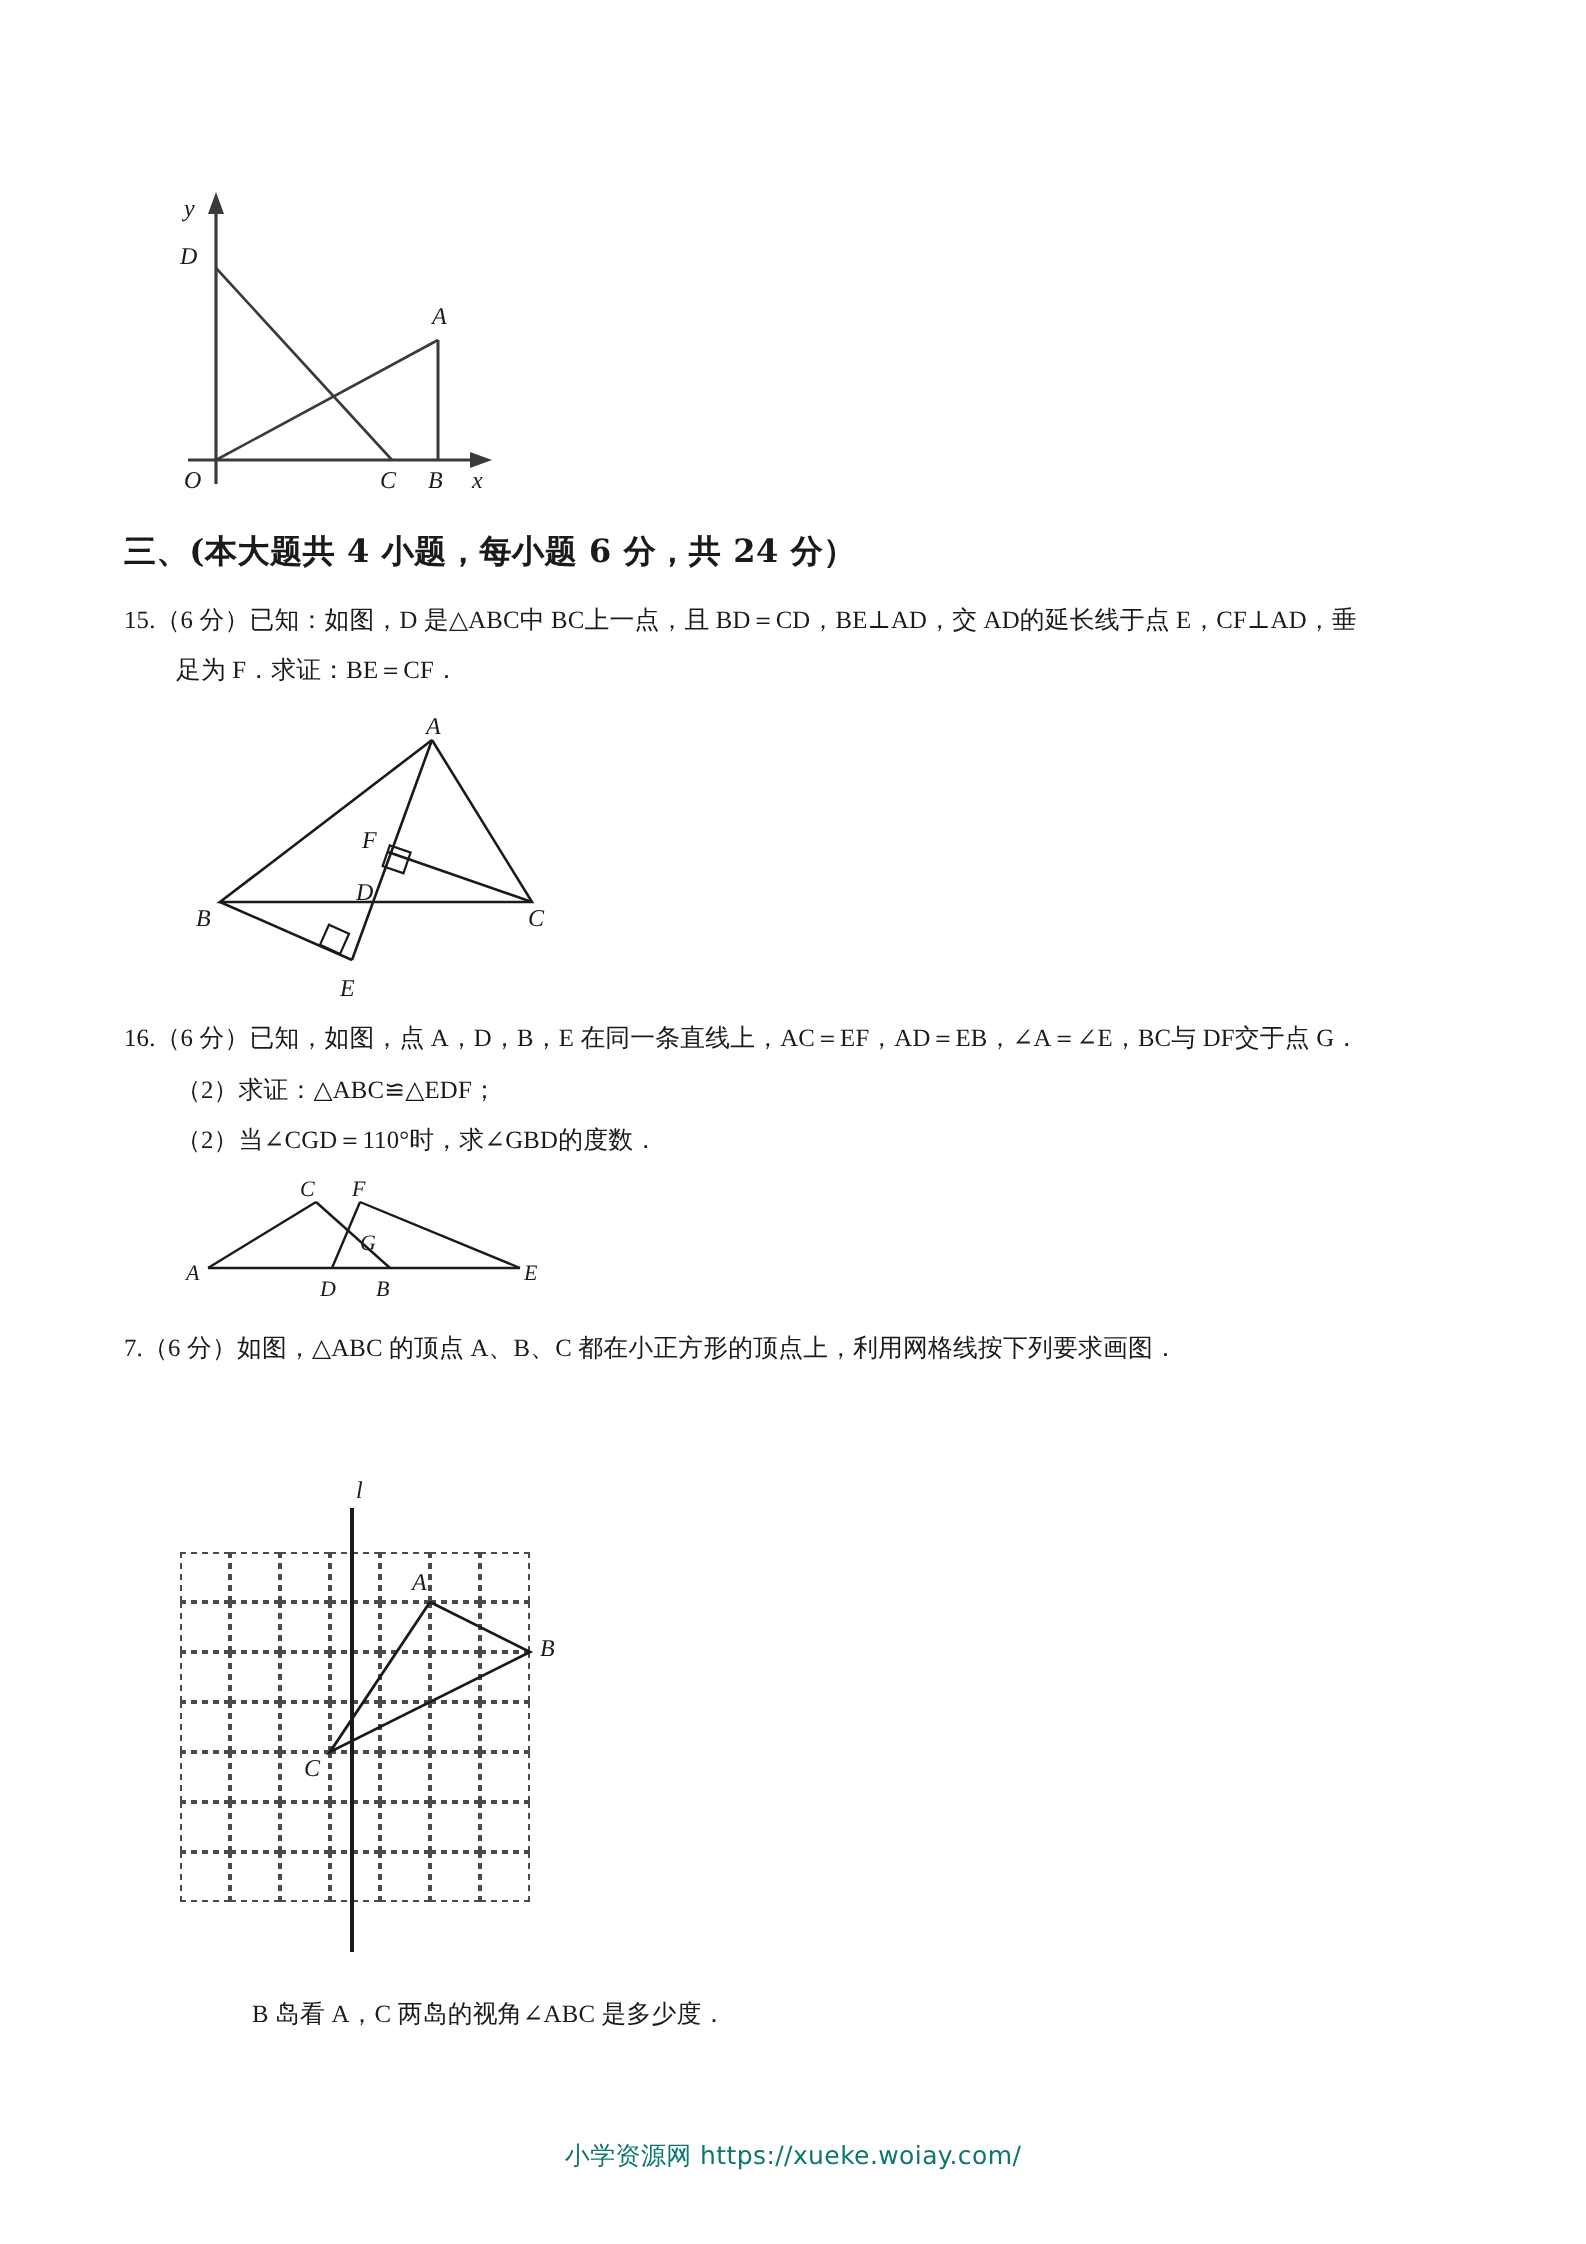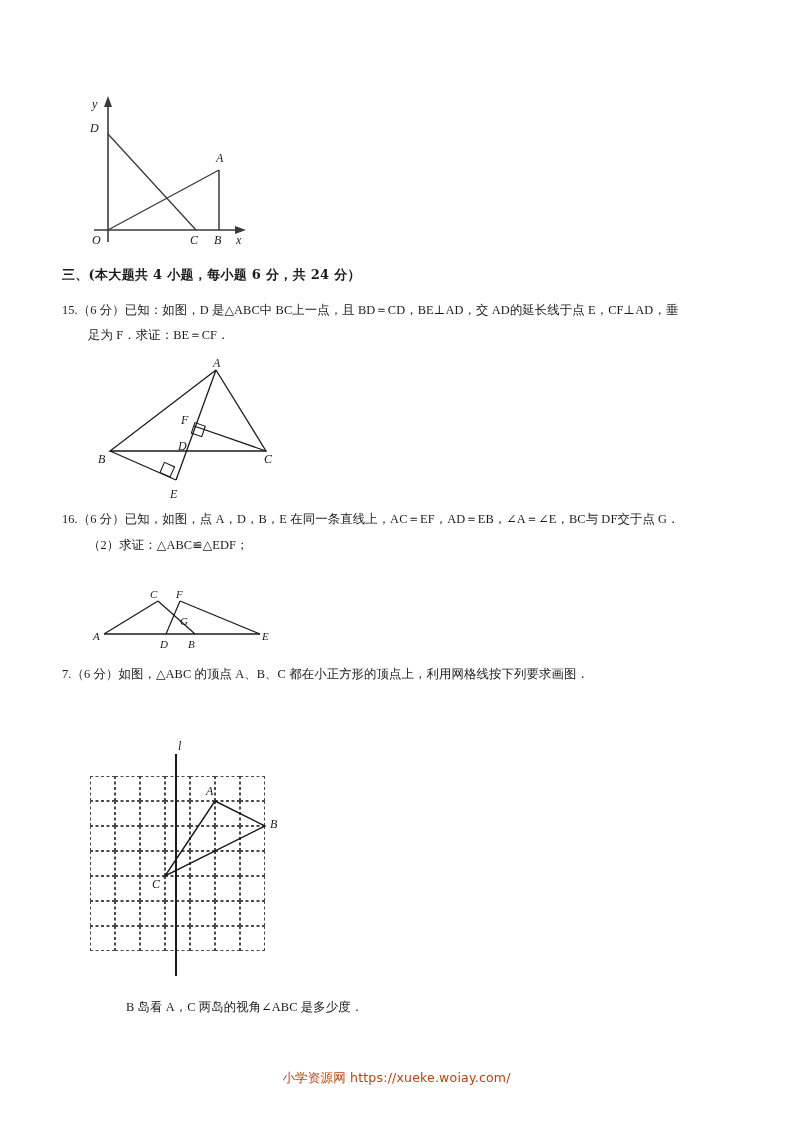--- a/index.html
+++ b/index.html
@@ -27,21 +27,21 @@
     position: absolute;
     font-size: 12.4px;
     line-height: 1.45;
     white-space: nowrap;
     letter-spacing: 0.1px;
   }
   .section-head {
     position: absolute;
     left: 62px;
     top: 266px;
-    font-size: 13px;
+    font-size: 16px;
     font-weight: bold;
     font-family: "DejaVu Serif", "Liberation Serif", serif;
     letter-spacing: 0.3px;
     white-space: nowrap;
   }
   .ital {
     font-style: italic;
     font-family: "Liberation Serif", serif;
   }
   .num {
@@ -87,21 +87,21 @@
 
   
   .watermark {
     position: absolute;
     left: 0;
     top: 1070px;
     width: 793px;
     text-align: center;
     font-family: "DejaVu Sans", sans-serif;
     font-size: 12.5px;
-    color: #c2410c;
+    color: #0f766e;
     letter-spacing: 0.2px;
     white-space: nowrap;
   }
 </style>
 </head>
 <body>
 
 <div class="page">
 
   <div class="figure" style="left:86px; top:92px; width:170px; height:160px;">
@@ -157,20 +157,21 @@
       <text class="lbl" x="90" y="92">D</text>
       <text class="lbl" x="82" y="140">E</text>
       <text class="lbl" x="93" y="66">F</text>
     </svg>
   </div>
 
   <div class="qline" style="left:62px; top:511px;">
     <span class="num">16.</span><span>（6 分）</span><span>已知，如图，点 A，D，B，E 在同一条直线上，AC＝EF，AD＝EB，∠A＝∠E，BC与 DF交于点 G．</span>
   </div>
   <div class="qline" style="left:88px; top:537px;">（2）求证：△ABC≌△EDF；</div>
+  <div class="qline" style="left:88px; top:562px;">（2）当∠CGD＝110°时，求∠GBD的度数．</div>
 
   <div class="figure" style="left:92px; top:588px; width:180px; height:62px;">
     <svg width="180" height="62" viewBox="0 0 180 62">
 
       <line x1="12" y1="46" x2="168" y2="46" stroke="#1a1a1a" stroke-width="1.3"></line>
 
       <line x1="12" y1="46" x2="66" y2="13" stroke="#1a1a1a" stroke-width="1.2"></line>
       <line x1="66" y1="13" x2="103" y2="46" stroke="#1a1a1a" stroke-width="1.2"></line>
 
       <line x1="168" y1="46" x2="88" y2="13" stroke="#1a1a1a" stroke-width="1.2"></line>

